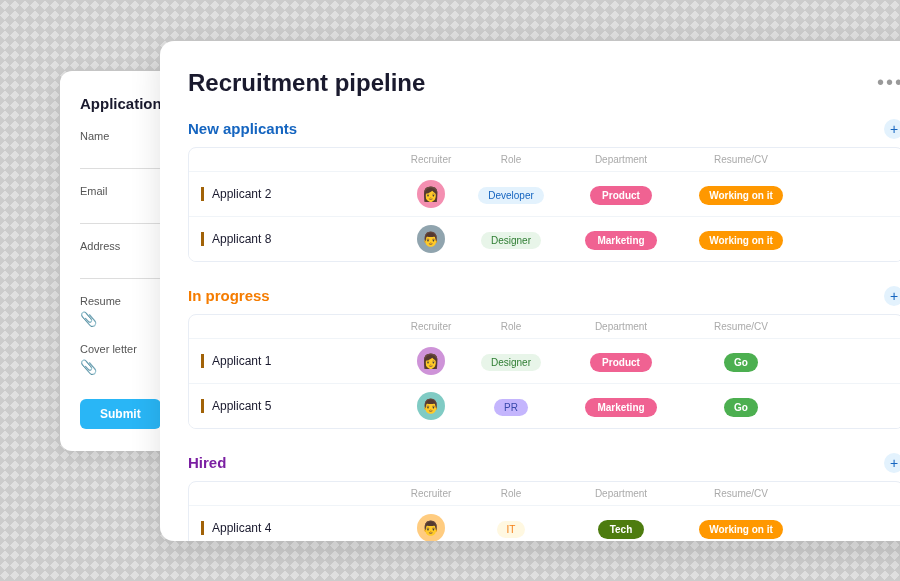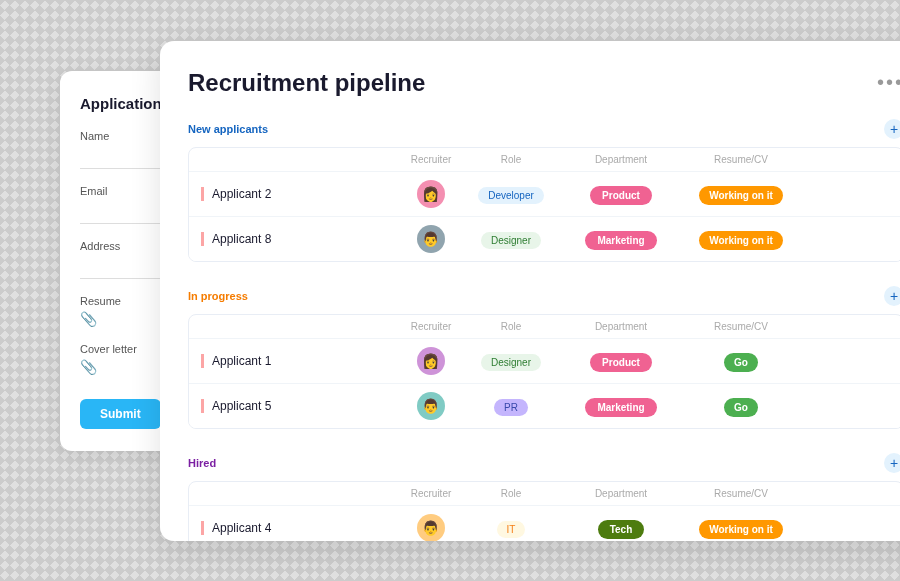--- a/index.html
+++ b/index.html
@@ -127,21 +127,21 @@
     }
 
     .section-header {
       display: flex;
       align-items: center;
       justify-content: space-between;
       margin-bottom: 8px;
     }
 
     .section-title {
-      font-size: 11px;
+      font-size: 15px;
       font-weight: 700;
     }
 
     .section-add-btn {
       width: 20px;
       height: 20px;
       border-radius: 50%;
       background: #e3f2fd;
       color: #1565c0;
       border: none;
@@ -181,21 +181,21 @@
       align-items: center;
       padding: 8px 12px;
       border-top: 1px solid #f0f4f8;
       background: white;
     }
 
     .applicant-name {
       font-size: 12px;
       color: #1a1a2e;
       font-weight: 500;
-      border-left: 3px solid #fca5a5;
+      border-left: 3px solid #a16207;
       padding-left: 8px;
     }
 
     .recruiter-avatar {
       width: 28px;
       height: 28px;
       border-radius: 50%;
       display: flex;
       align-items: center;
       justify-content: center;

